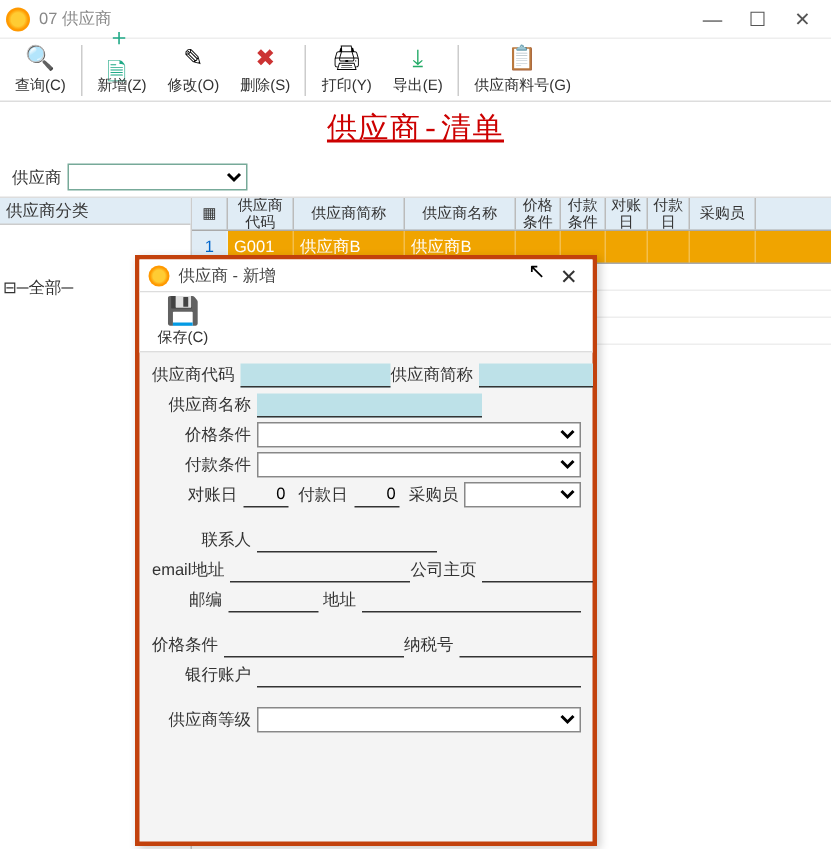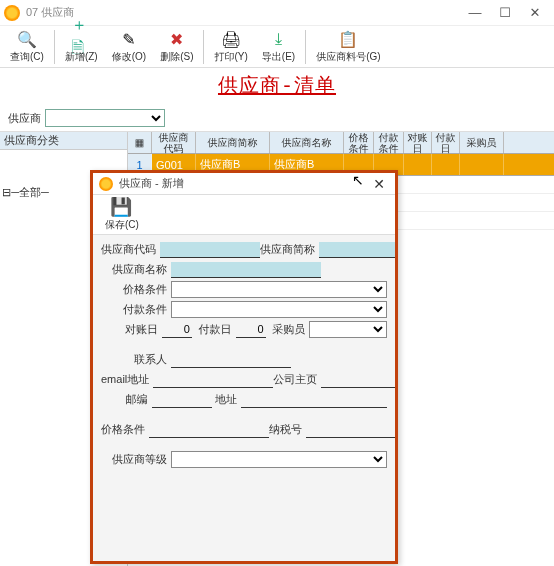--- a/index.html
+++ b/index.html
@@ -232,20 +232,24 @@
 
     <div style="height:10px"></div>
 
     <div class="form-row">
       <div class="form-lbl w70">价格条件</div>
       <input class="form-inp" style="width: 120px;">
       <div class="spacer"></div>
       <div class="form-lbl w50">纳税号</div>
       <input class="form-inp" style="width: 90px;">
     </div>
+    <div class="form-row">
+      <div class="form-lbl w70">银行账户</div>
+      <input class="form-inp" style="flex: 1 1 0%;">
+    </div>
 
     <div style="height:10px"></div>
 
     <div class="form-row">
       <div class="form-lbl w70">供应商等级</div>
       <select class="form-sel" style="flex:1"></select>
     </div>
 
   </div>
 </div>

